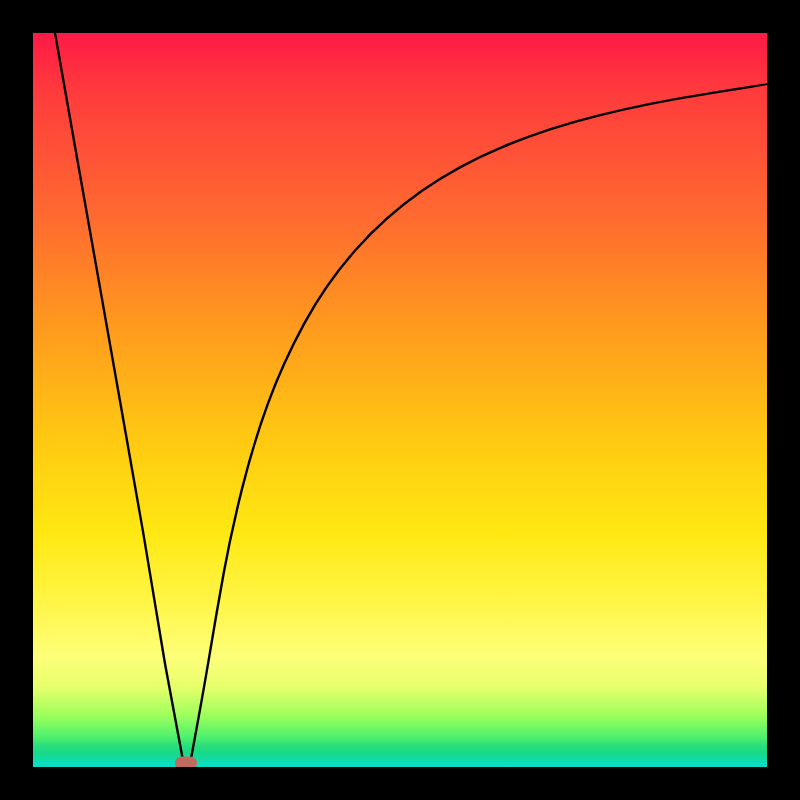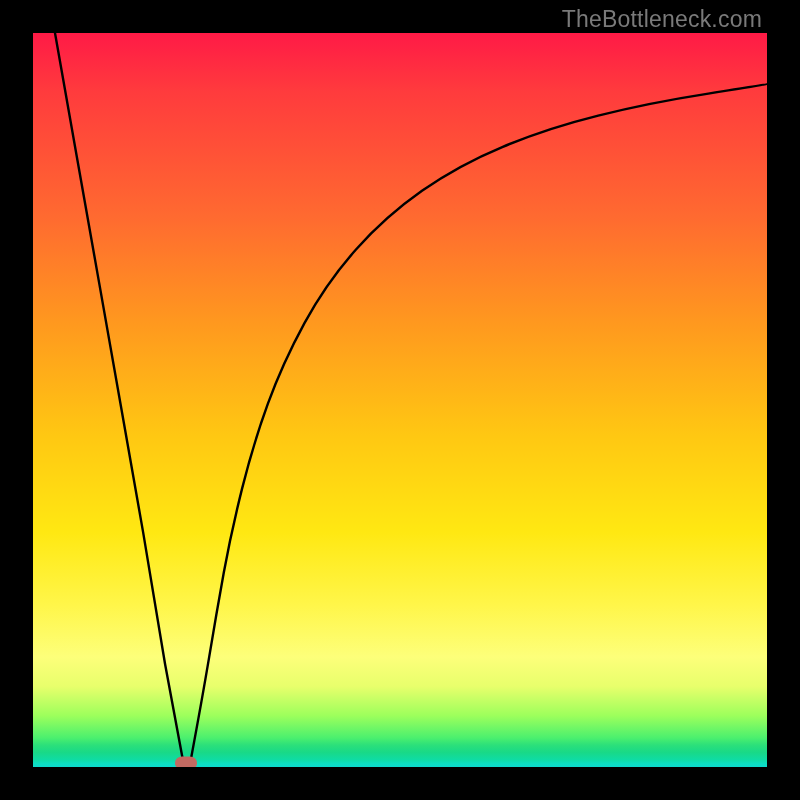--- a/index.html
+++ b/index.html
@@ -91,15 +91,14 @@
 
     <svg class="curve" viewBox="0 0 734 734" preserveAspectRatio="none">
       <path id="curve-left" fill="none" stroke="#000" stroke-width="2.4" stroke-linecap="round" d="M22.0 0.0 L44.0 124.8 L66.1 249.6 L88.1 374.3 L110.1 499.1 L132.1 631.2 L150.5 730.3"></path>
       <path id="curve-right" fill="none" stroke="#000" stroke-width="2.4" stroke-linecap="round" d="M157.8 726.7 Q168.8 667.9 176.2 623.9 Q183.5 579.9 190.8 539.5 Q198.2 499.1 209.2 455.1 Q220.2 411.0 234.9 370.7 Q249.6 330.3 271.6 289.9 Q293.6 249.6 323.0 216.5 Q352.3 183.5 389.0 157.8 Q425.7 132.1 469.8 113.8 Q513.8 95.4 565.2 82.6 Q616.6 69.7 675.3 60.6 T734.0 51.4"></path>
     </svg>
 
     <div id="marker" class="marker" style="left: 152.672px; top: 730.33px;"></div>
 
   </div>
 
-  <div class="watermark">TheBottleneck.com</div>
 
 </div>
 
 </body></html>

